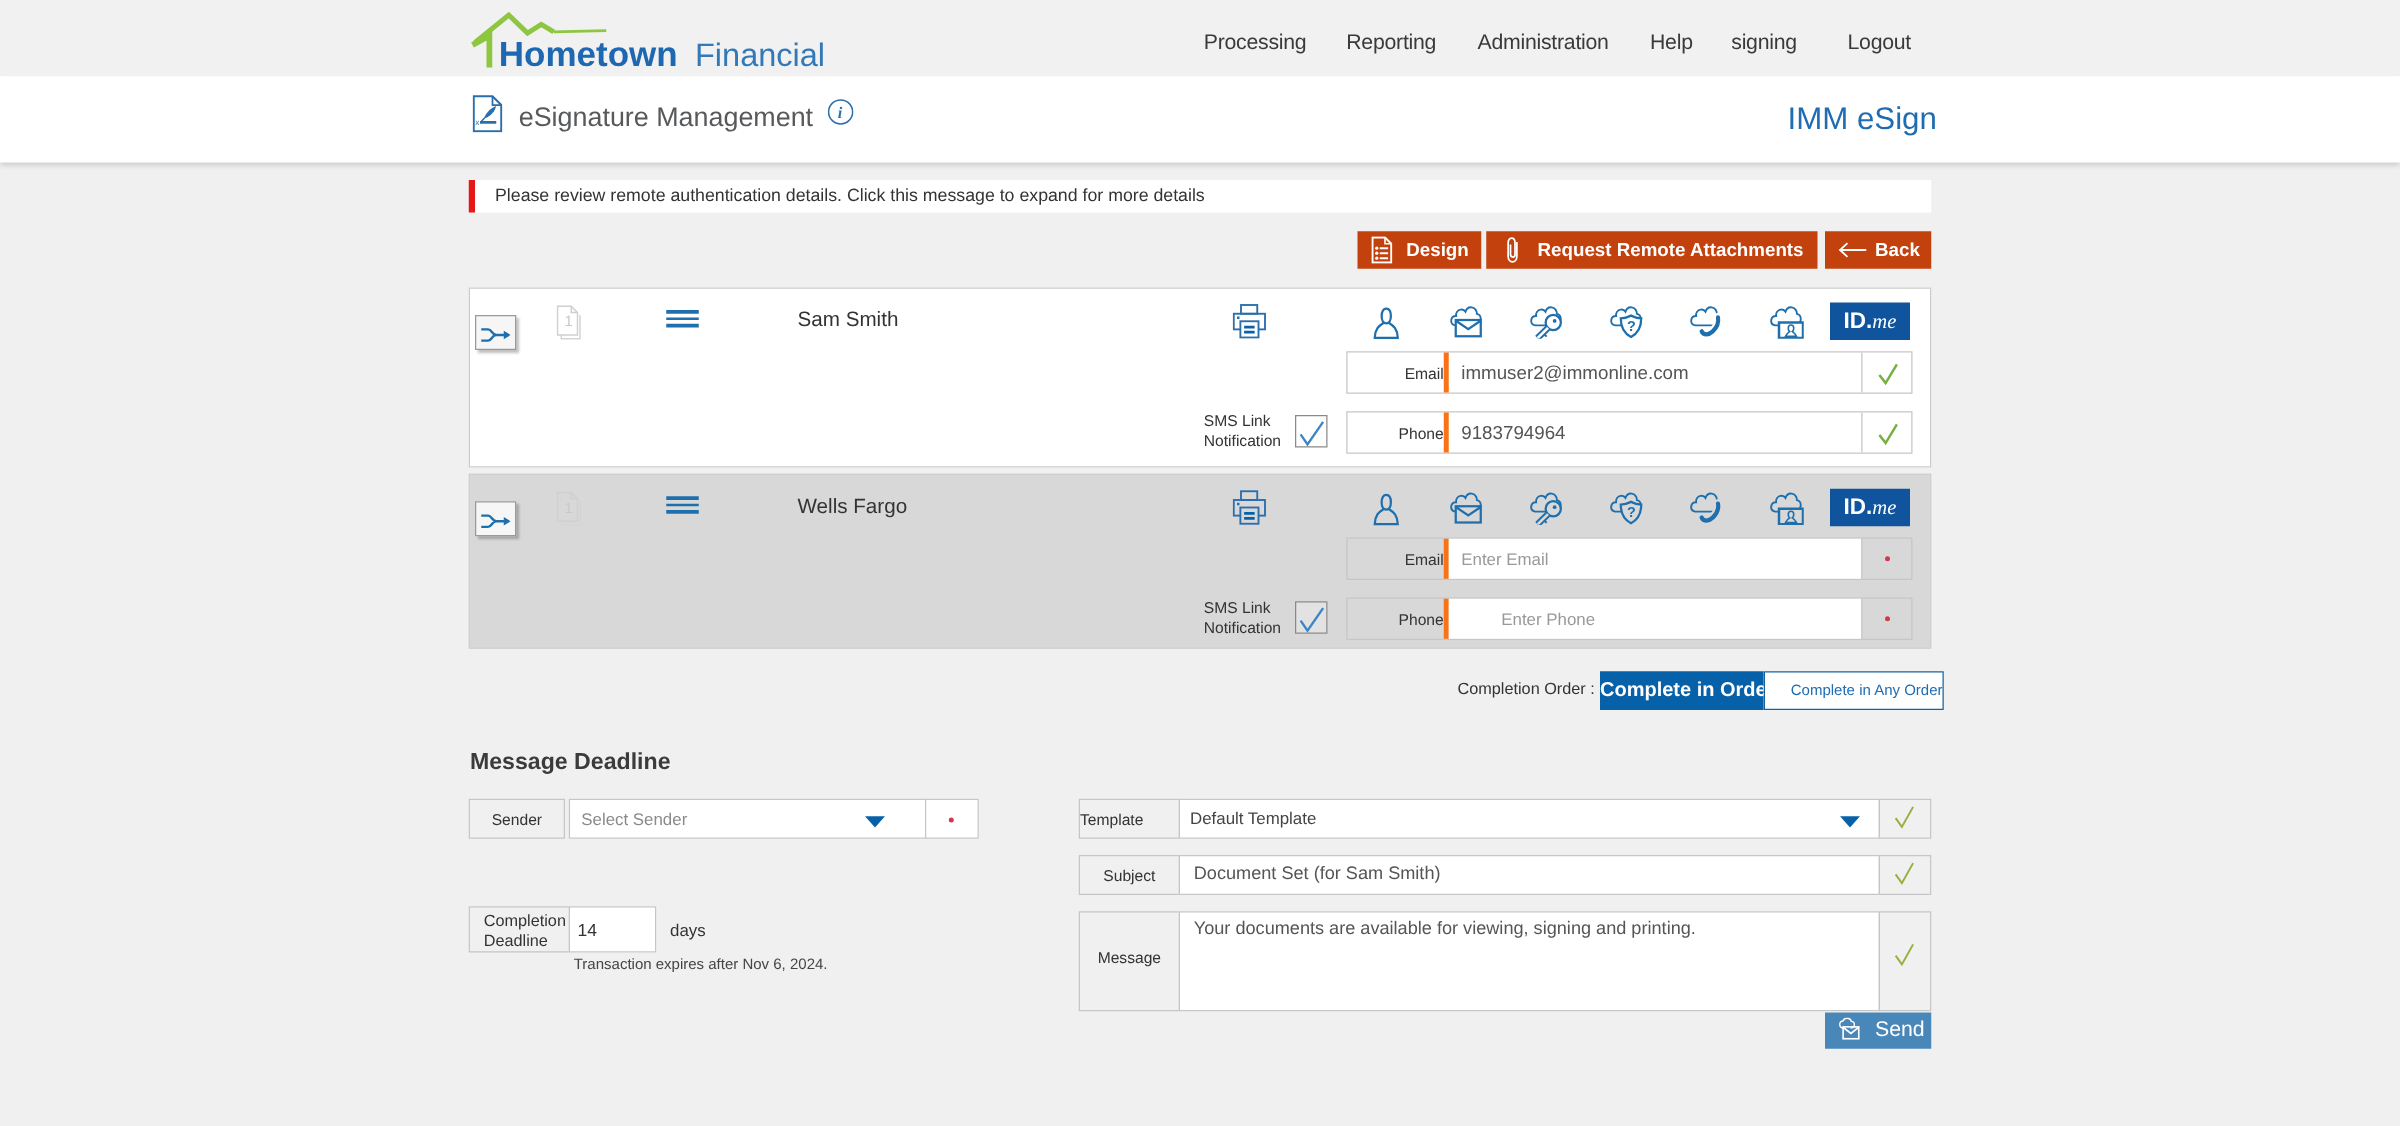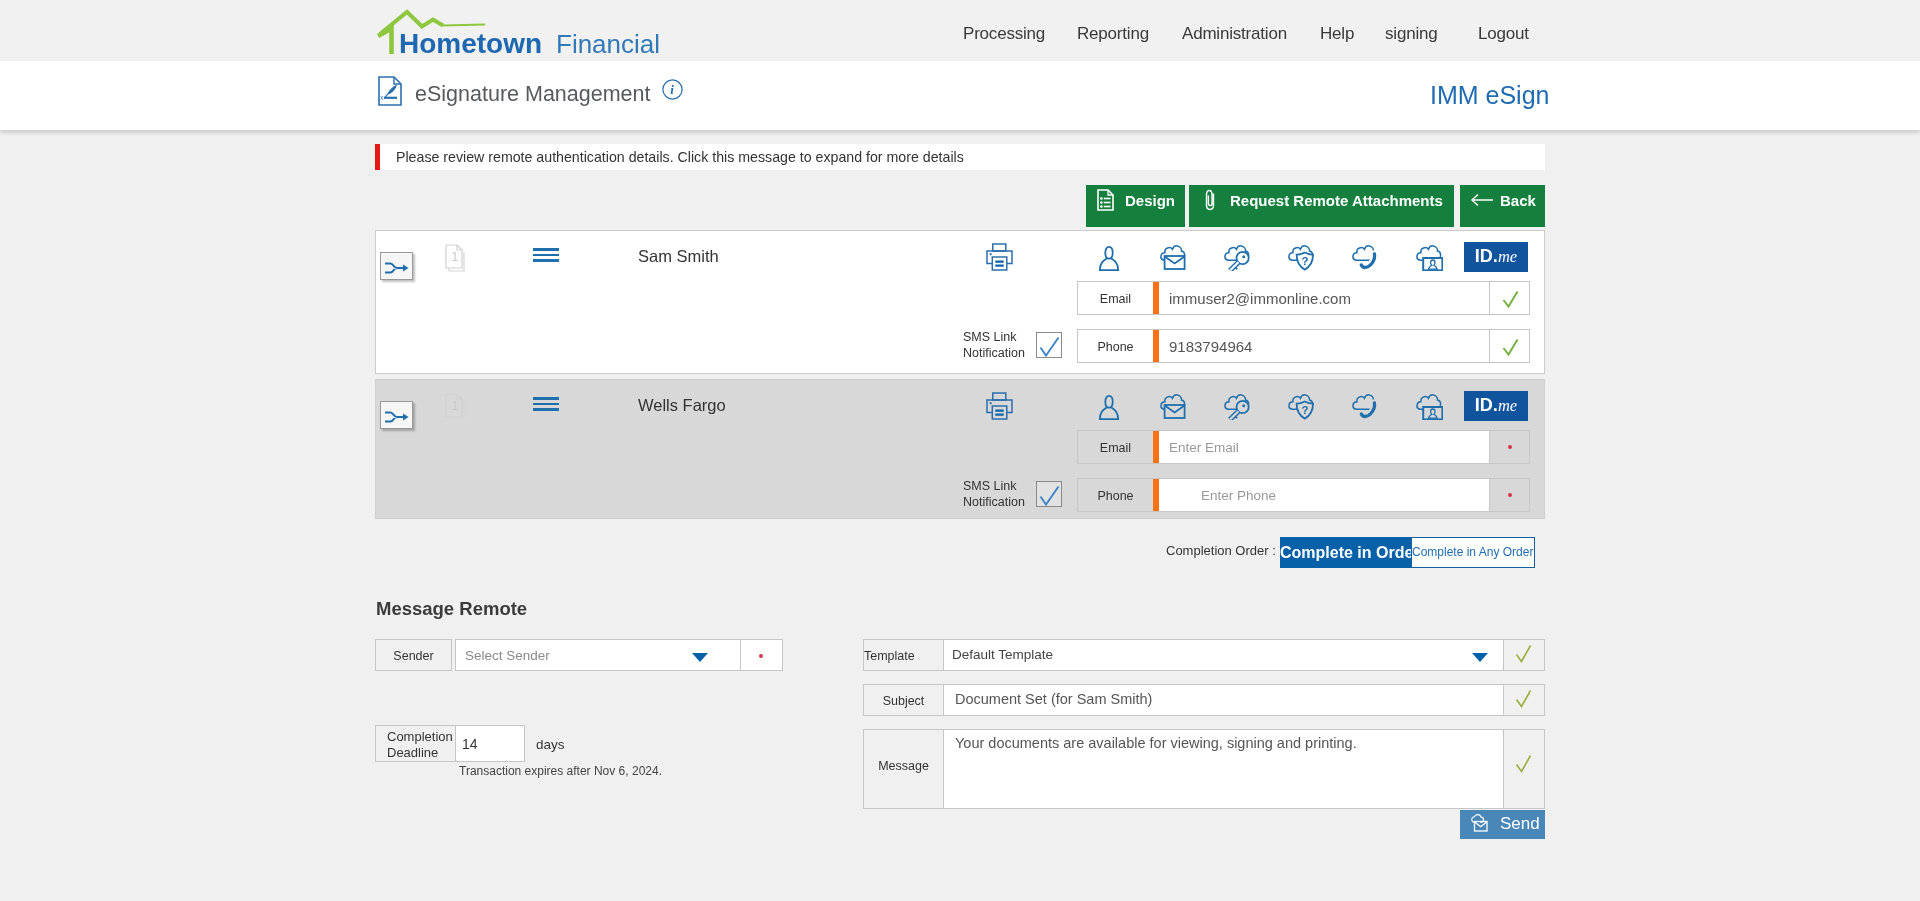--- a/index.html
+++ b/index.html
@@ -5,39 +5,39 @@
 * { margin:0; padding:0; box-sizing:border-box; }
 html,body { width:1920px; height:901px; font-family:"Liberation Sans", sans-serif; background:#f0f0f0; overflow:hidden; }
 .abs { position:absolute; }
 .topbar { position:absolute; left:0; top:0; width:1920px; height:61px; background:#f1f1f1; }
 .hdr2 { position:absolute; left:0; top:61px; width:1920px; height:69px; background:#ffffff; box-shadow:0 3px 4px rgba(0,0,0,0.14); }
 .navitem { position:absolute; top:25px; font-size:17px; letter-spacing:-0.2px; color:#3a3a3a; line-height:1; }
 .esigtitle { position:absolute; left:415px; top:84px; font-size:21.5px; color:#58595b; line-height:1; }
 .immesign { position:absolute; top:83px; left:1430px; font-size:25px; color:#1f6cb2; line-height:1; }
 .alert { position:absolute; left:375px; top:144px; width:1170px; height:26px; background:#ffffff; border-left:5px solid #e51717; }
 .alert span { position:absolute; left:16px; top:6px; font-size:14.2px; color:#333; line-height:1; }
-.btn { position:absolute; top:185px; height:42px; background:#15803d; color:#fff; }
+.btn { position:absolute; top:185px; height:30px; background:#c2410c; color:#fff; }
 .btn span { position:absolute; top:8px; font-size:15px; font-weight:700; line-height:1; }
 .sigrow { position:absolute; left:375px; width:1170px; }
 .expandbtn { position:absolute; left:4px; top:21px; width:33px; height:28px; background:#f6f6f6; border:1px solid #999; box-shadow:2px 2px 2px rgba(0,0,0,0.25); }
 .pagesicon { position:absolute; left:69px; top:13px; }
 .hamb { position:absolute; left:157px; top:17px; width:26px; height:16px; }
 .hamb div { height:2.6px; background:#1f6fad; margin-bottom:3.1px; }
 .signername { position:absolute; left:262px; top:15.5px; font-size:16.5px; color:#333; line-height:1.2; }
 .printer { position:absolute; left:610px; top:12px; }
 .idme { position:absolute; left:1088px; top:11px; width:64px; height:30px; background:#11549e; color:#fff; text-align:center; font-size:18px; line-height:28px; }
 .fieldbox { position:absolute; left:701px; width:453px; height:34px; border:1px solid #c6c6c6; }
-.flabel { position:absolute; left:0; top:0; width:81px; height:100%; border-right:6px solid #f97316; font-size:12.5px; color:#333; text-align:center; }
+.flabel { position:absolute; left:0; top:0; width:81px; height:100%; border-right:4px solid #f97316; font-size:12.5px; color:#333; text-align:right; }
 .fval { position:absolute; left:91px; top:9px; font-size:15px; color:#555; line-height:1; }
 .fcheck { position:absolute; left:411px; top:0; width:41px; height:100%; border-left:1px solid #c6c6c6; }
 .smslabel { position:absolute; left:587px; top:97.5px; font-size:12.5px; color:#333; line-height:16px; }
 .checkbox { position:absolute; left:660px; top:101px; width:26px; height:26px; border:1px solid #8a8a8a; background:#fff; }
 .corder-lbl { position:absolute; left:1166px; top:544px; font-size:13px; color:#333; line-height:1; }
 .corder-on { position:absolute; left:1280px; top:537px; width:131px; height:31px; background:#0761a8; color:#fff; font-size:16px; font-weight:700; text-align:center; line-height:31px; white-space:nowrap; }
-.corder-off { position:absolute; left:1411px; top:537px; width:124px; height:31px; background:#fff; border:1px solid #15619e; color:#1e6cb2; font-size:12px; text-align:left; line-height:29px; white-space:nowrap; }
+.corder-off { position:absolute; left:1411px; top:537px; width:144px; height:31px; background:#fff; border:1px solid #15619e; color:#1e6cb2; font-size:12px; text-align:right; line-height:29px; white-space:nowrap; }
 .msgdetails { position:absolute; left:376px; top:600px; font-size:18.5px; color:#3b3b3b; font-weight:700; line-height:1; }
 .lcell { background:#f0f0f0; border:1px solid #c6c6c6; font-size:12.5px; color:#333; position:absolute; }
 .wcell { background:#fff; border:1px solid #c6c6c6; position:absolute; }
 .gcheckcell { background:#f0f0f0; border:1px solid #c6c6c6; position:absolute; }
 .tri { width:0; height:0; border-left:8.8px solid transparent; border-right:8.8px solid transparent; border-top:9px solid #0761a8; position:absolute; }
 .reddot { position:absolute; width:4px; height:4px; border-radius:2px; background:#d2374b; }
 .sendbtn { position:absolute; left:1460px; top:810px; width:85px; height:29px; background:#4a87b9; color:#fff; }
 </style>
 </head>
 <body>
@@ -276,21 +276,21 @@
         <rect x="8.2" y="15" width="19.2" height="12.4" fill="#d8d8d8" stroke="#1f6fad" stroke-width="2"></rect>
         <path d="M17.8 17 C19.1 17 20 18 20 19.6 C20 20.7 19.6 21.7 18.9 22.3 C20.4 23.2 21.6 24.6 22.2 26.1 L13.4 26.1 C14 24.6 15.2 23.2 16.7 22.3 C16 21.7 15.6 20.7 15.6 19.6 C15.6 18 16.5 17 17.8 17 Z" fill="none" stroke="#1f6fad" stroke-width="1.3"></path>
       </svg></div>
     <div class="idme"><b>ID.</b><i style="font-family:'Liberation Serif';font-size:16.5px;">me</i></div>
   </div>
 
 <div class="corder-lbl">Completion Order :</div>
 <div class="corder-on">Complete in Order</div>
 <div class="corder-off">Complete in Any Order</div>
 
-<div class="msgdetails">Message Remote</div>
+<div class="msgdetails">Message Deadline</div>
 
 <div class="lcell" style="left:375px; top:639px; width:77px; height:32px;">
     <div style="margin-top:9px;text-align:center;">Sender</div>
   </div>
 <div class="wcell" style="left:455px; top:639px; width:286px; height:32px;"></div>
 <div class="abs" style="left:465px; top:649px; font-size:13.5px; color:#8a8a8a; line-height:1;">Select Sender</div>
 <div class="tri" style="left:692px; top:652.5px;"></div>
 <div class="wcell" style="left:740px; top:639px; width:43px; height:32px;"></div>
 <div class="reddot" style="left:759px; top:654px;"></div>
 

